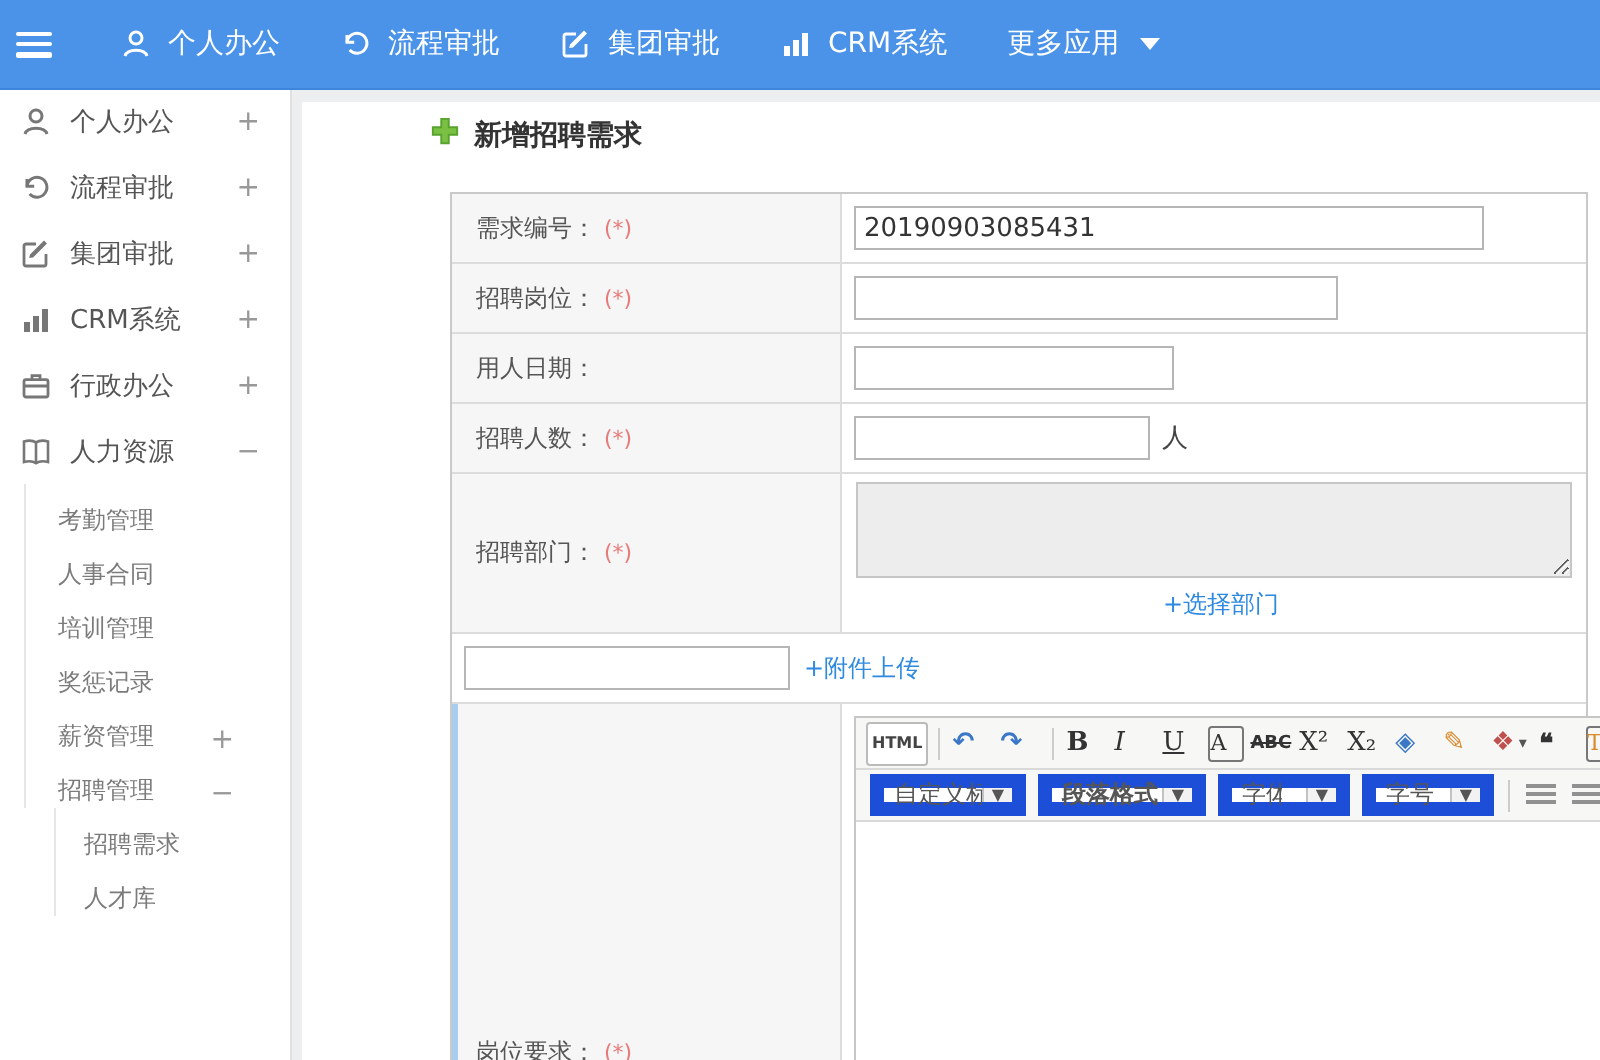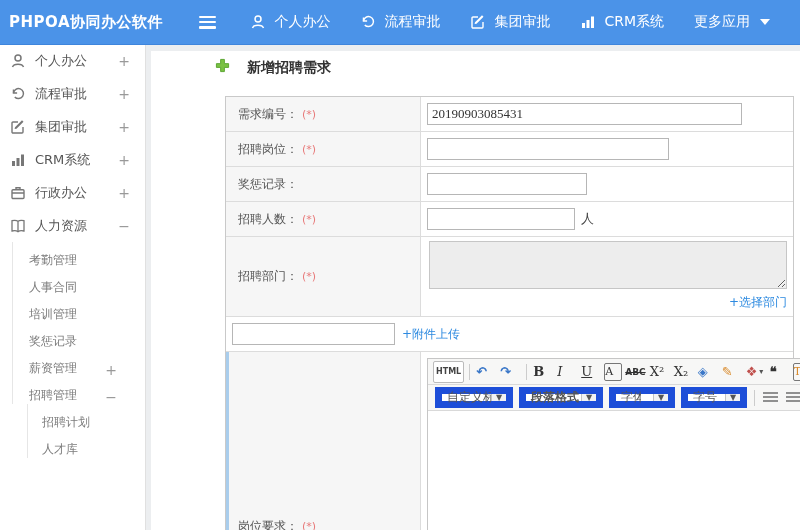--- a/index.html
+++ b/index.html
@@ -25,32 +25,32 @@
   .side-item .sicon{width:16px;height:16px;margin:0 9px 0 10px;color:#777;flex-shrink:0}
   .side-item .sicon svg{width:16px;height:16px;display:block}
   .side-item.active{background:#edf1f6;box-shadow:inset 3px 0 0 #aed0ee}
   .expand{position:absolute;right:15px;color:#999;font-size:14px;line-height:1}
   .side-sub{display:flex;align-items:flex-end;height:27px;font-size:12px;color:#7b7b7b;cursor:pointer}
   .lvl2{margin-left:12px;border-left:1px solid #e6e6e6;padding-left:16px;position:relative}
   .lvl3{margin-left:27px;border-left:1px solid #e6e6e6;padding-left:14px;position:relative}
   .side-sub .expand{right:28px}
   
   .panel{position:absolute;left:151px;top:51px;width:649px;bottom:0;background:#fff;z-index:1}
-  .title-row{position:absolute;left:64px;top:7px;display:flex;align-items:center;gap:17px}
+  .title-row{position:absolute;left:64px;top:7px;display:flex;align-items:center;gap:7px}
   .title-row svg{width:15px;height:15px}
   .page-title{font-size:14px;font-weight:bold;color:#333}
   
   .form{position:absolute;left:74px;top:45px;width:567px;border:1px solid #c9c9c9;border-bottom:none;background:#fff}
   .frow{display:flex;border-bottom:1px solid #dcdcdc}
   .lcell{width:195px;flex-shrink:0;box-sizing:border-box;background:#f6f6f6;border-right:1px solid #dcdcdc;
     display:flex;align-items:center;padding-left:12px;font-size:12px;color:#555}
   .lcell.blue-edge{box-shadow:inset 3px 0 0 #a9cdec}
   .req{color:#e87a7a;margin-left:4px;font-size:11px}
   .icell{flex:1;padding:6px 6px;display:flex;align-items:center;font-size:12px;min-width:0}
-  .icell.col{flex-direction:column;align-items:flex-end;padding:4px 6px}
+  .icell.col{flex-direction:column;align-items:center;padding:4px 6px}
   input.txt{height:18px;border:1px solid #b6b6b6;font-size:13px;padding:1px 4px;color:#333;font-family:inherit;outline:none}
   .suffix{margin-left:6px;font-size:13px;color:#444}
   .link{color:#2d8ae0;font-size:12px;cursor:pointer;text-decoration:none;white-space:nowrap}
   .icell .link{margin-left:7px}
   .dept-ta{width:352px;height:42px;background:#ededed;border:1px solid #c6c6c6;resize:both;font-family:inherit}
   .dept-link{margin:5px 0 1px 1px}
   
   .editor{width:524px;border:1px solid #c6c6c6;background:#fff;overflow:visible}
   .tb{background:#f7f7f6;border-bottom:1px solid #d9d9d9;display:flex;align-items:center;
     padding:2px 4px;height:26px;box-sizing:border-box;white-space:nowrap}
@@ -75,21 +75,20 @@
   .sel .sel-car{border-left:1px solid #c2c2c2;width:14px;height:100%;display:flex;align-items:center;justify-content:center;
     font-size:8px;color:#555;background:#f2f2f2}
   .align-icon{width:15px;height:12px;margin:0 4px;cursor:pointer;
     background:repeating-linear-gradient(to bottom,#909090 0 2px,transparent 2px 4px)}
   .editor-body{height:282px;background:#fff}
 </style>
 </head>
 <body>
 
 <div class="header">
-  <div class="brand">PHPOA协同办公软件</div>
   <div class="hamburger">
       <span></span>
       <span></span>
       <span></span>
     </div>
   <div class="nav" id="top-nav">
       <div class="nav-item">
         <span class="">
           <svg viewBox="0 0 16 16">
             <circle cx="8" cy="5" r="3" fill="none" stroke="currentColor" stroke-width="1.5"></circle>
@@ -209,56 +208,56 @@
     </div>
     <div class="side-sub lvl2">
       <span>薪资管理</span>
       <span class="expand">+</span>
     </div>
     <div class="side-sub lvl2">
       <span>招聘管理</span>
       <span class="expand">−</span>
     </div>
     <div class="side-sub lvl3">
-      <span>招聘计划</span>
+      <span>招聘需求</span>
     </div>
     <div class="side-sub lvl3">
       <span>人才库</span>
     </div>
   </div>
 
 <div class="panel">
   <div class="title-row">
     <span><svg viewBox="0 0 16 16">
           <path d="M6 1.5h4v4.5h4.5v4H10v4.5H6V10H1.5V6H6z" fill="#7ac143" stroke="#58a32d" stroke-width="1"></path>
         </svg></span>
     <span class="page-title">新增招聘需求</span>
   </div>
   <div class="form" id="form">
       <div class="frow">
         <div class="lcell">
           <span>需求编号：</span>
           <span class="req">(*)</span>
         </div>
         <div class="icell">
-          <input class="txt" type="text" value="20190903085431" style="width: 305px; font-family: Liberation Serif, serif;">
+          <input class="txt" type="text" value="20190903085431" style="width: 305px;">
         </div>
       </div>
       <div class="frow">
         <div class="lcell">
           <span>招聘岗位：</span>
           <span class="req">(*)</span>
         </div>
         <div class="icell">
           <input class="txt" type="text" style="width: 232px;">
         </div>
       </div>
       <div class="frow">
         <div class="lcell">
-          <span>奖惩记录：</span>
+          <span>用人日期：</span>
         </div>
         <div class="icell">
           <input class="txt" type="text" style="width: 150px;">
         </div>
       </div>
       <div class="frow">
         <div class="lcell">
           <span>招聘人数：</span>
           <span class="req">(*)</span>
         </div>

